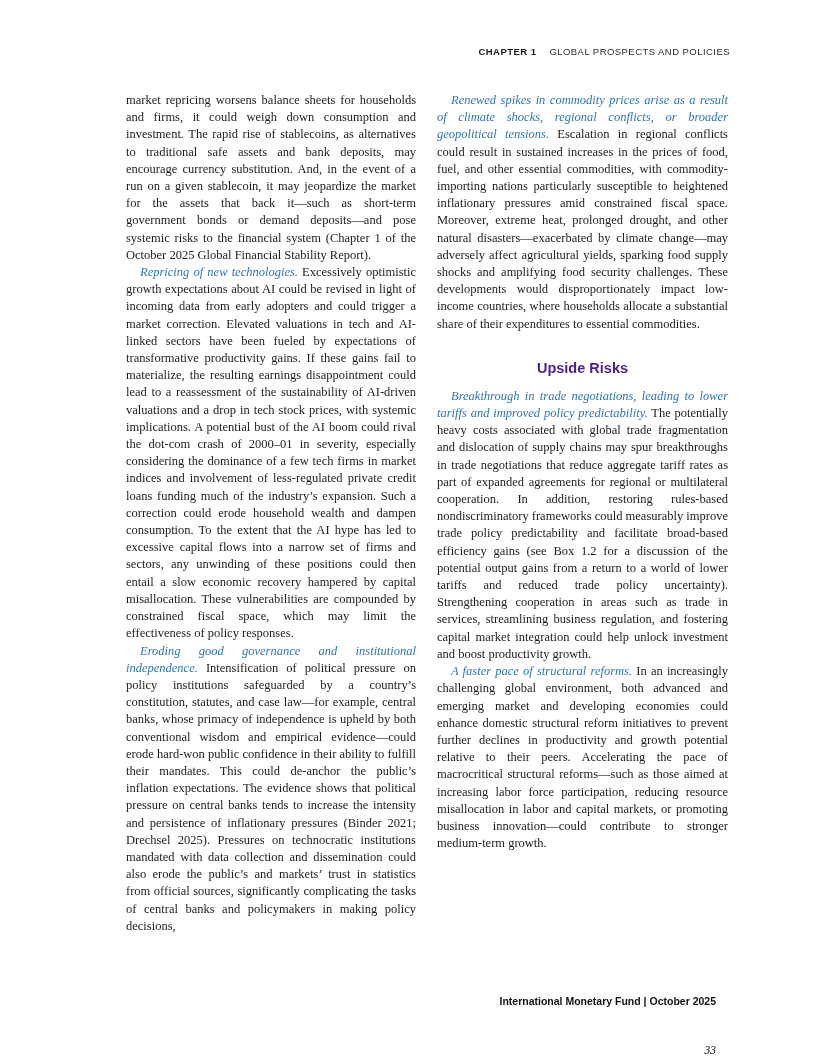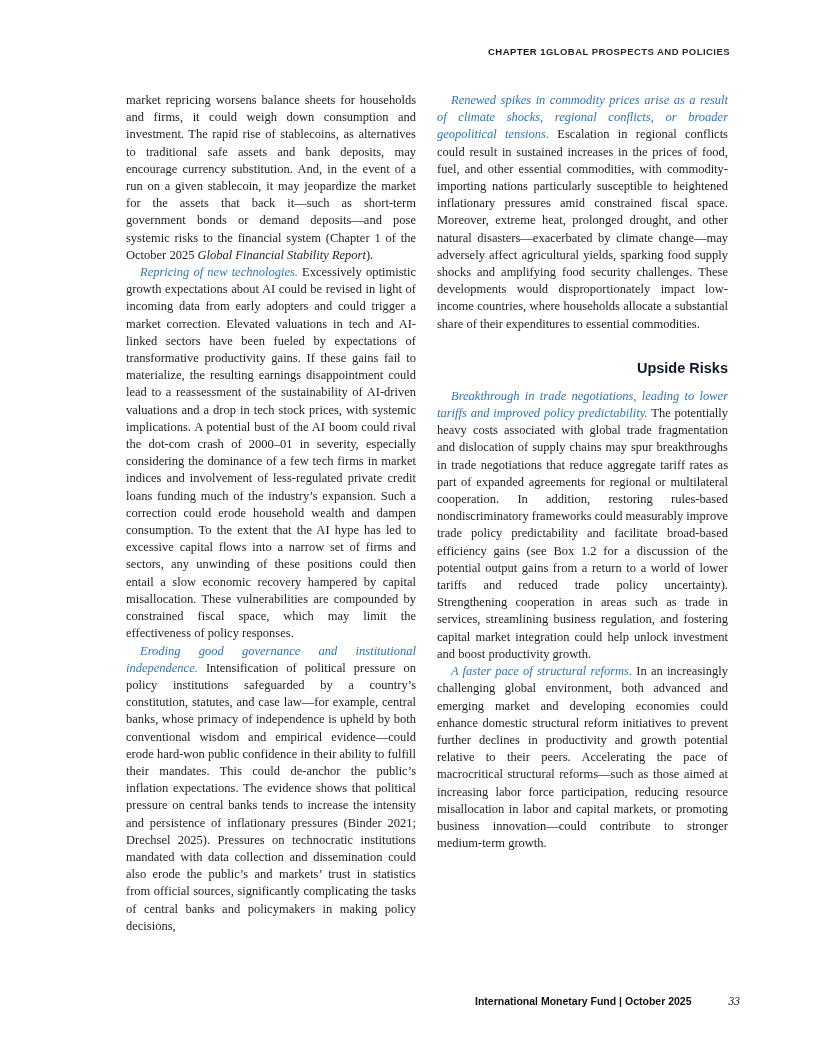--- a/index.html
+++ b/index.html
@@ -18,63 +18,64 @@
     top: 46px;
     right: 86px;
     font-family: "Liberation Sans", sans-serif;
     font-size: 9.5px;
     letter-spacing: 0.45px;
     color: #1a1a1a;
     white-space: nowrap;
   }
   .running-header .chapter-label {
     font-weight: 700;
-    margin-right: 0;
+    margin-right: 13px;
   }
   .running-header .chapter-title {
-    font-weight: 700;
+    font-weight: 400;
     color: #2b2b2b;
     text-align: right;
   }
   
   .col {
     position: absolute;
     top: 92px;
     width: 290px;
     font-size: 12.5px;
     line-height: 17.2px;
     text-align: justify;
   }
   .col-left  { left: 126px; }
   .col-right { left: 437px; width: 291px; }
   p.body-p { margin: 0; padding: 0; }
   p.indent { text-indent: 14px; }
   .lead-italic {
     font-style: italic;
     color: #2E74B5;
   }
-  .inline-italic { font-style: italic; }
+  .inline-italic { }
   .section-heading {
     font-family: "Liberation Sans", sans-serif;
     font-weight: 700;
     font-size: 14.5px;
-    color: #0f172a;
-    text-align: right;
+    color: #4c1d95;
+    text-align: center;
     margin: 26px 0 11px 0;
     line-height: 18px;
   }
   
   .page-footer {
     position: absolute;
     top: 995px;
-    right: 76px;
+    right: 100px;
     display: flex;
-    align-items: flex-start;
+    align-items: flex-end;
     gap: 37px;
     white-space: nowrap;
+    flex-direction: column;
   }
   .publisher-line {
     font-family: "Liberation Sans", sans-serif;
     font-weight: 700;
     font-size: 10.5px;
     color: #111111;
   }
   .page-number {
     font-family: "Liberation Serif", serif;
     font-style: italic;

